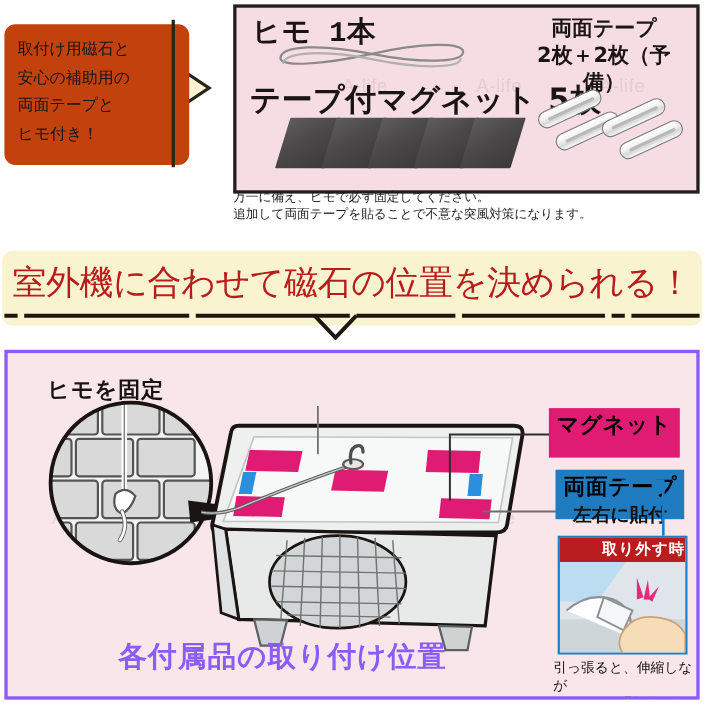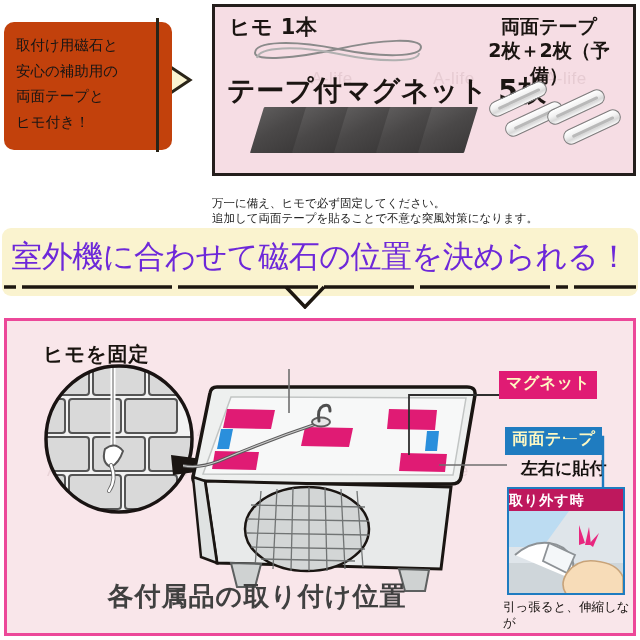--- a/index.html
+++ b/index.html
@@ -70,21 +70,21 @@
     overflow: hidden;
   }
   .pb-label {
     position: absolute;
     font-family: "DejaVu Sans", sans-serif;
     font-weight: bold;
     color: #1b1512;
     white-space: pre-line;
     line-height: 1.18;
   }
-  #pb-himo  { left: 14px; top: 8px;  font-size: 21px; letter-spacing: 0.5px;}
+  #pb-himo  { left: 14px; top: 8px;  font-size: 26px; letter-spacing: 0.5px; font-family: Liberation Mono, monospace;}
   #pb-mag   { left: 12px; top: 67px; font-size: 28px; letter-spacing: 0.5px;}
   #pb-tape  { left: 258px; top: 7px; font-size: 19px; text-align: center; width: 152px; line-height: 1.28;}
 
   
   .magnet-chip {
     position: absolute;
     width: 46px; height: 46px;
     background: linear-gradient(145deg,#5e5c5c 0%,#4a4848 45%,#3b3939 100%);
     transform: skewX(-17deg) ;
     border-radius: 1px;
@@ -98,21 +98,21 @@
     border-radius: 8px;
     transform: rotate(-25deg);
   }
   .tape-strip:after{
     content:""; position:absolute; left:8px; top:6px; width:46px; height:3px;
     background:#b9b9b9; border-radius:2px;
   }
 
   
   #top-caption {
-    position: absolute; left: 212px; top: 196px;
+    position: absolute; left: 212px; top: 172px;
     width: 420px;
     font-family: "DejaVu Sans", sans-serif;
     font-size: 11.5px;
     line-height: 14.5px;
     color: #1d1d1d;
     white-space: pre-line;
   }
 
   
   #banner {
@@ -121,94 +121,94 @@
     background: #faf3cf;
     border-radius: 9px;
   }
   #banner-text {
     position: absolute; left: 0; top: 236px;
     width: 640px;
     text-align: center;
     font-family: "DejaVu Sans", sans-serif;
     font-size: 31px;
     font-weight: 500;
-    color: #6d28d9;
+    color: #b91c1c;
     letter-spacing: -0.5px;
     white-space: nowrap;
   }
   #dash-line { position: absolute; left: 0; top: 283px; width: 640px; height: 26px; }
 
   
   #diagram {
     position: absolute; left: 4px; top: 318px;
     width: 632px; height: 318px;
     background: #f9e6ea;
-    border: 3px solid #ec4899;
+    border: 3px solid #8b5cf6;
     overflow: hidden;
   }
   .dg-label {
     position: absolute;
     font-family: "DejaVu Sans", sans-serif;
     font-weight: bold;
     color: #19140f;
   }
   #lbl-himo-kotei { left: 36px; top: 20px; font-size: 20px; letter-spacing: 1px;}
   #lbl-himo       { left: 258px; top: 24px; font-size: 17px; letter-spacing: 1px; margin-top: 40px;}
 
   .badge {
     position: absolute;
     font-family: "DejaVu Sans", sans-serif;
     font-weight: bold;
-    color: #fef9c3;
-    font-size: 16px;
-    padding: 2px 7px 5px 7px;
+    color: #000000;
+    font-size: 20px;
+    padding: 2px 7px 16px 7px;
     letter-spacing: 0.5px;
     white-space: nowrap;
   }
   #badge-magnet { left: 492px; top: 50px;  background: #e01b74; }
   #badge-tape   { left: 498px; top: 106px; background: #1f7cc0; }
   #lbl-sayuu    { left: 498px; top: 136px; font-size: 17px; color:#15110e; font-weight:bold;margin-left:16px;}
 
   
   #removal-panel {
     position: absolute; left: 500px; top: 166px;
     width: 118px; height: 108px;
     border: 2px solid #1f7cc0;
     background: #e9eef2;
     overflow: hidden;
   }
   #removal-header {
     position: absolute; left: 0; top: 0; width: 100%; height: 22px;
-    background: #be185d;
+    background: #b91c1c;
     color: #fff;
     font-family: "DejaVu Sans", sans-serif;
     font-weight: bold;
     font-size: 14px;
-    text-align: left;
+    text-align: right;
     line-height: 22px;
     letter-spacing: 1px;
   }
   #removal-caption {
     position: absolute; left: 496px; top: 278px;
     width: 128px;
     font-family: "DejaVu Sans", sans-serif;
     font-size: 12.5px;
     line-height: 16px;
     color: #15110e;
     white-space: pre-line;
   }
 
   #bottom-title {
     position: absolute; left: 0; top: 258px;
     width: 500px;
     text-align: center;
     font-family: "DejaVu Sans", sans-serif;
     font-size: 26px;
     font-weight: bold;
-    color: #404040;
+    color: #8b5cf6;
     letter-spacing: 1px;
   }
 </style>
 </head>
 <body>
 
 <div id="page">
 
   <div id="top-section">
 

